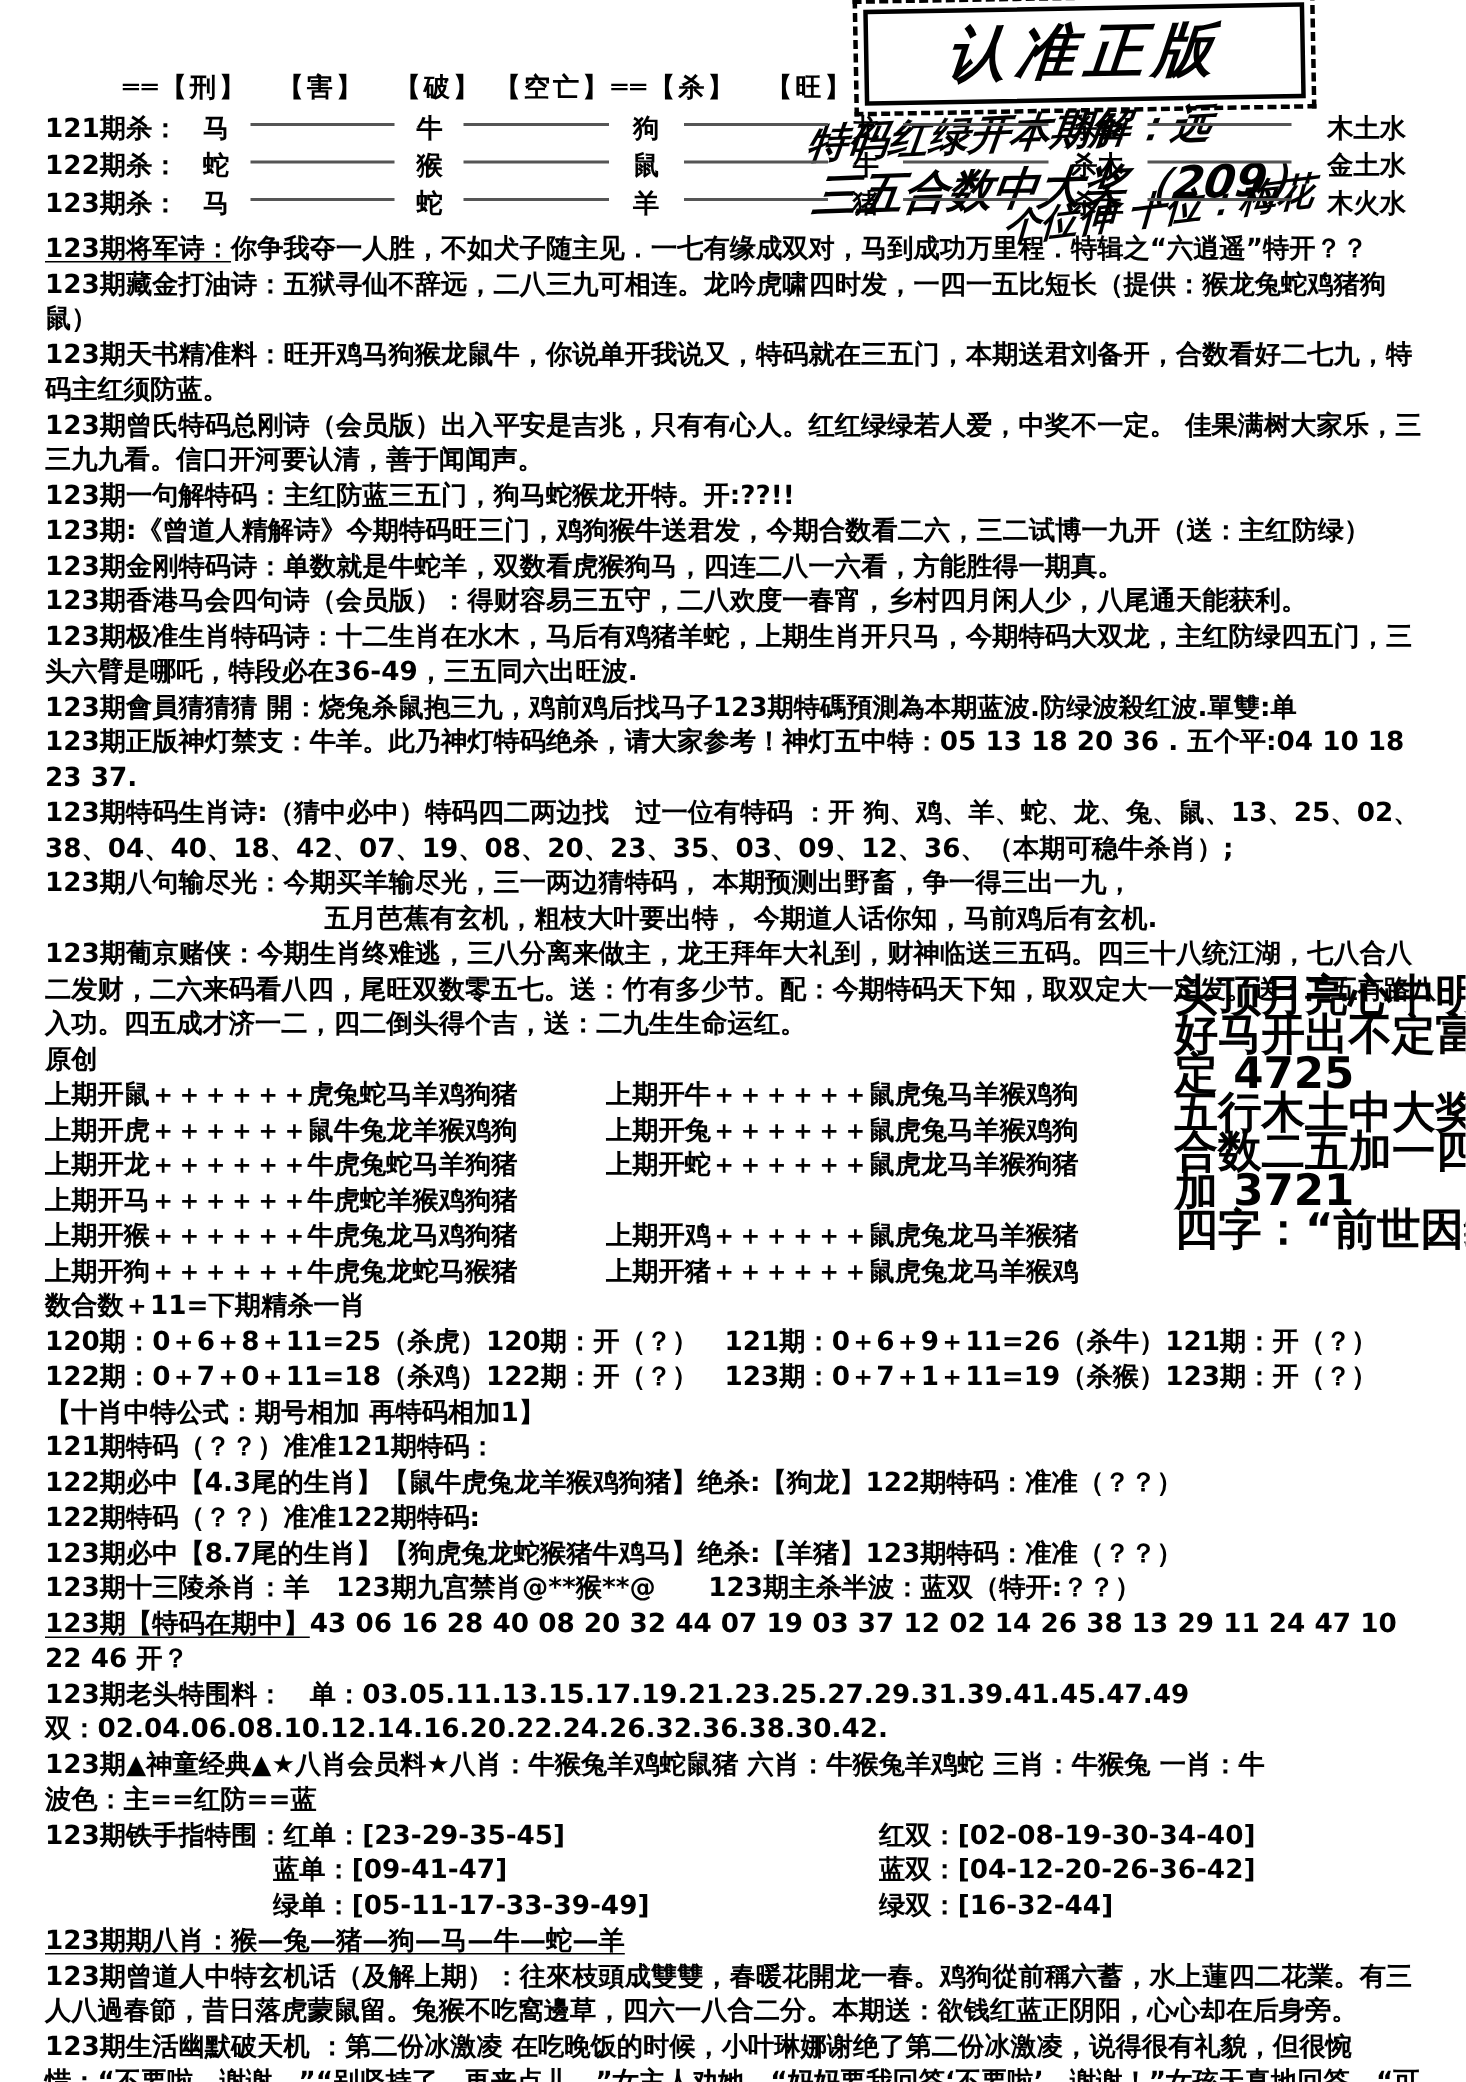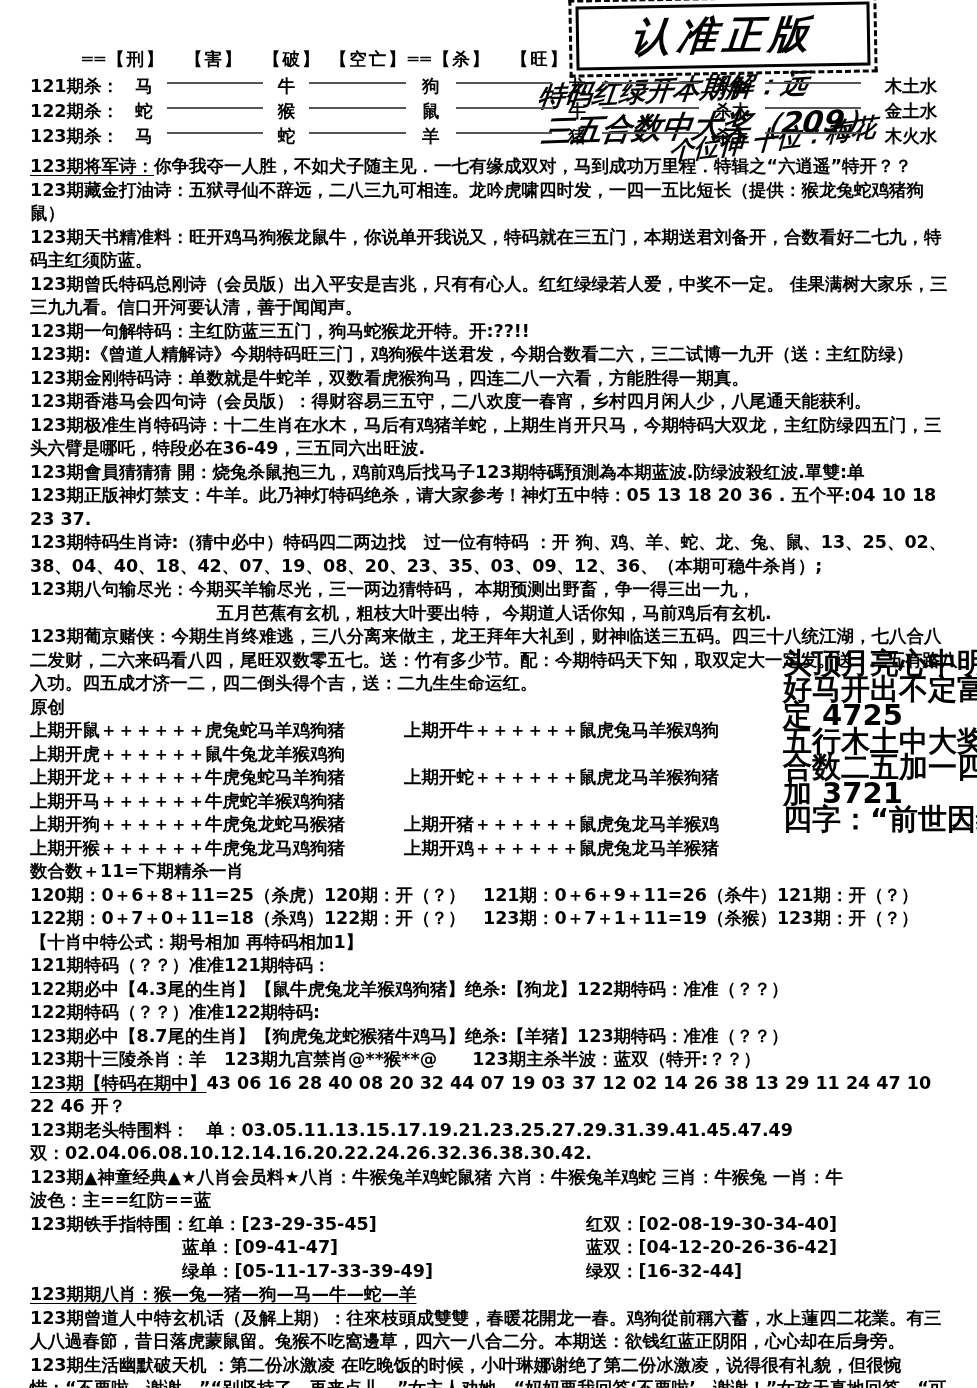--- a/index.html
+++ b/index.html
@@ -141,35 +141,36 @@
   <p class="ln">123期葡京赌侠：今期生肖终难逃，三八分离来做主，龙王拜年大礼到，财神临送三五码。四三十八统江湖，七八合八二发财，二六来码看八四，尾旺双数零五七。送：竹有多少节。配：今期特码天下知，取双定大一定发。送：二五有路八入功。四五成才济一二，四二倒头得个吉，送：二九生生命运红。</p>
   <p class="ln">原创</p>
 
   <div>
     <div class="po">
         <span class="gl">上期开鼠＋＋＋＋＋＋虎兔蛇马羊鸡狗猪</span>
         <span class="gr">上期开牛＋＋＋＋＋＋鼠虎兔马羊猴鸡狗</span>
       </div>
     <div class="po">
         <span class="gl">上期开虎＋＋＋＋＋＋鼠牛兔龙羊猴鸡狗</span>
+        <span class="gr">上期开兔＋＋＋＋＋＋鼠虎兔马羊猴鸡狗</span>
       </div>
     <div class="po">
         <span class="gl">上期开龙＋＋＋＋＋＋牛虎兔蛇马羊狗猪</span>
         <span class="gr">上期开蛇＋＋＋＋＋＋鼠虎龙马羊猴狗猪</span>
       </div>
     <div class="po">
         <span class="gl">上期开马＋＋＋＋＋＋牛虎蛇羊猴鸡狗猪</span>
       </div>
     <div class="po">
+        <span class="gl">上期开猴＋＋＋＋＋＋牛虎兔龙马鸡狗猪</span>
+        <span class="gr">上期开鸡＋＋＋＋＋＋鼠虎兔龙马羊猴猪</span>
+      </div>
+    <div class="po">
         <span class="gl">上期开狗＋＋＋＋＋＋牛虎兔龙蛇马猴猪</span>
         <span class="gr">上期开猪＋＋＋＋＋＋鼠虎兔龙马羊猴鸡</span>
-      </div>
-    <div class="po">
-        <span class="gl">上期开猴＋＋＋＋＋＋牛虎兔龙马鸡狗猪</span>
-        <span class="gr">上期开鸡＋＋＋＋＋＋鼠虎兔龙马羊猴猪</span>
       </div>
     <p class="ln">数合数＋11=下期精杀一肖</p>
   </div>
 
   <p class="ln">120期：0＋6＋8＋11=25（杀虎）120期：开（？）　121期：0＋6＋9＋11=26（杀牛）121期：开（？）</p>
   <p class="ln">122期：0＋7＋0＋11=18（杀鸡）122期：开（？）　123期：0＋7＋1＋11=19（杀猴）123期：开（？）</p>
   <p class="ln">【十肖中特公式：期号相加 再特码相加1】</p>
   <p class="ln">121期特码（？？）准准121期特码：</p>
   <p class="ln">122期必中【4.3尾的生肖】【鼠牛虎兔龙羊猴鸡狗猪】绝杀:【狗龙】122期特码：准准（？？）</p>
   <p class="ln">122期特码（？？）准准122期特码:</p>

